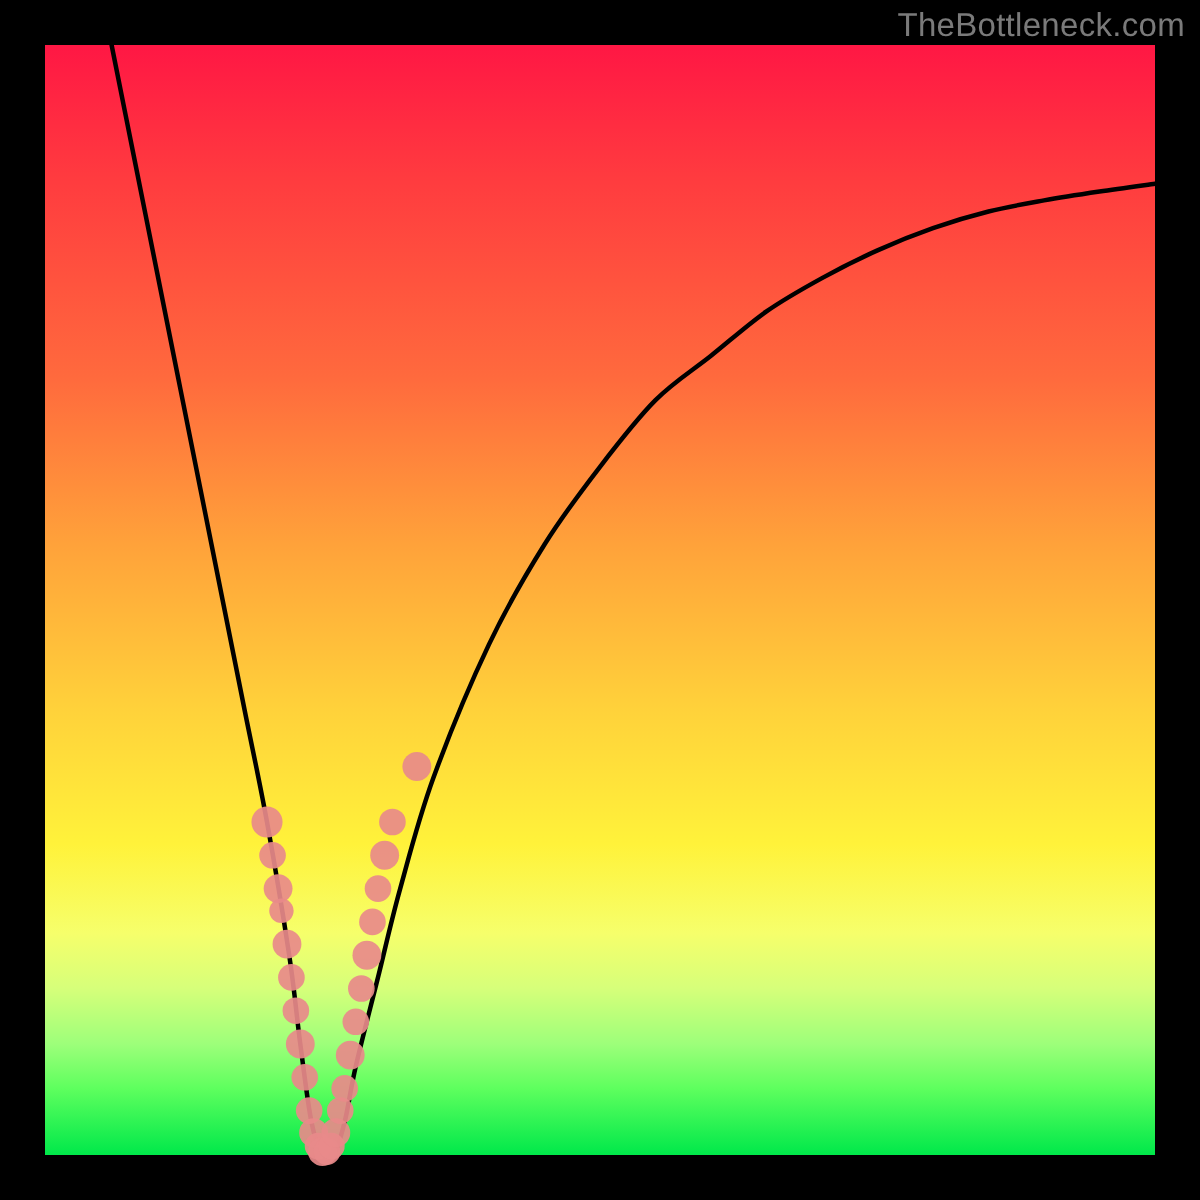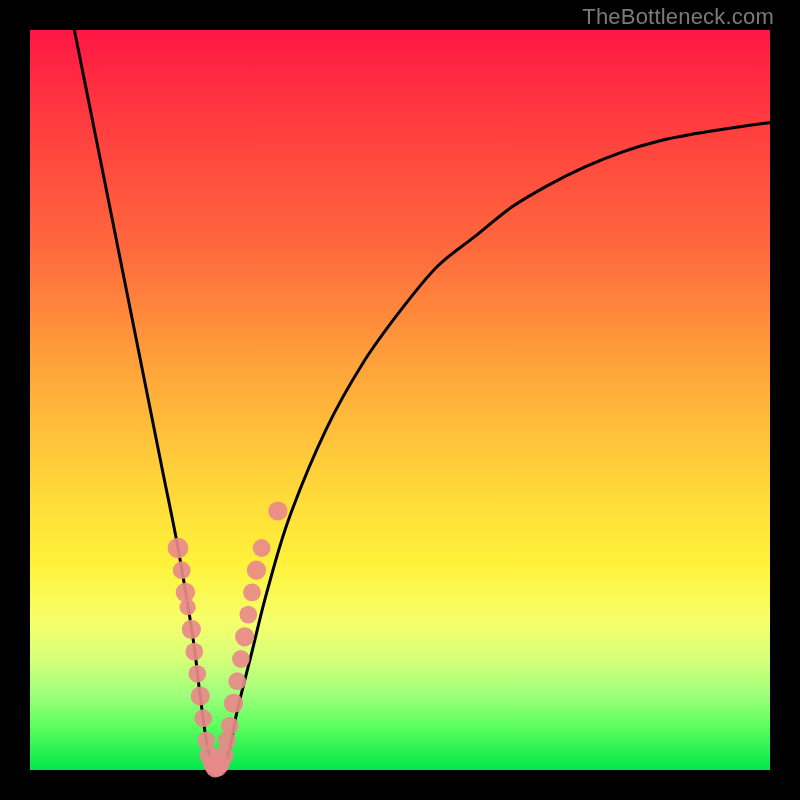--- a/index.html
+++ b/index.html
@@ -37,21 +37,21 @@
       #f6ff6b 80%,
       #d6ff7a 85%,
       #9dff7a 90%,
       #5eff5e 94%,
       #00e84a 100%
     );
   }
   .watermark {
     position: absolute;
     top: 4px;
-    right: 26px;
+    right: 10px;
     color: #7a7a7a;
     font-size: 22px;
     font-weight: 500;
     letter-spacing: 0.2px;
     user-select: none;
   }
   svg.curve {
     position: absolute;
     left: 0;
     top: 0;

